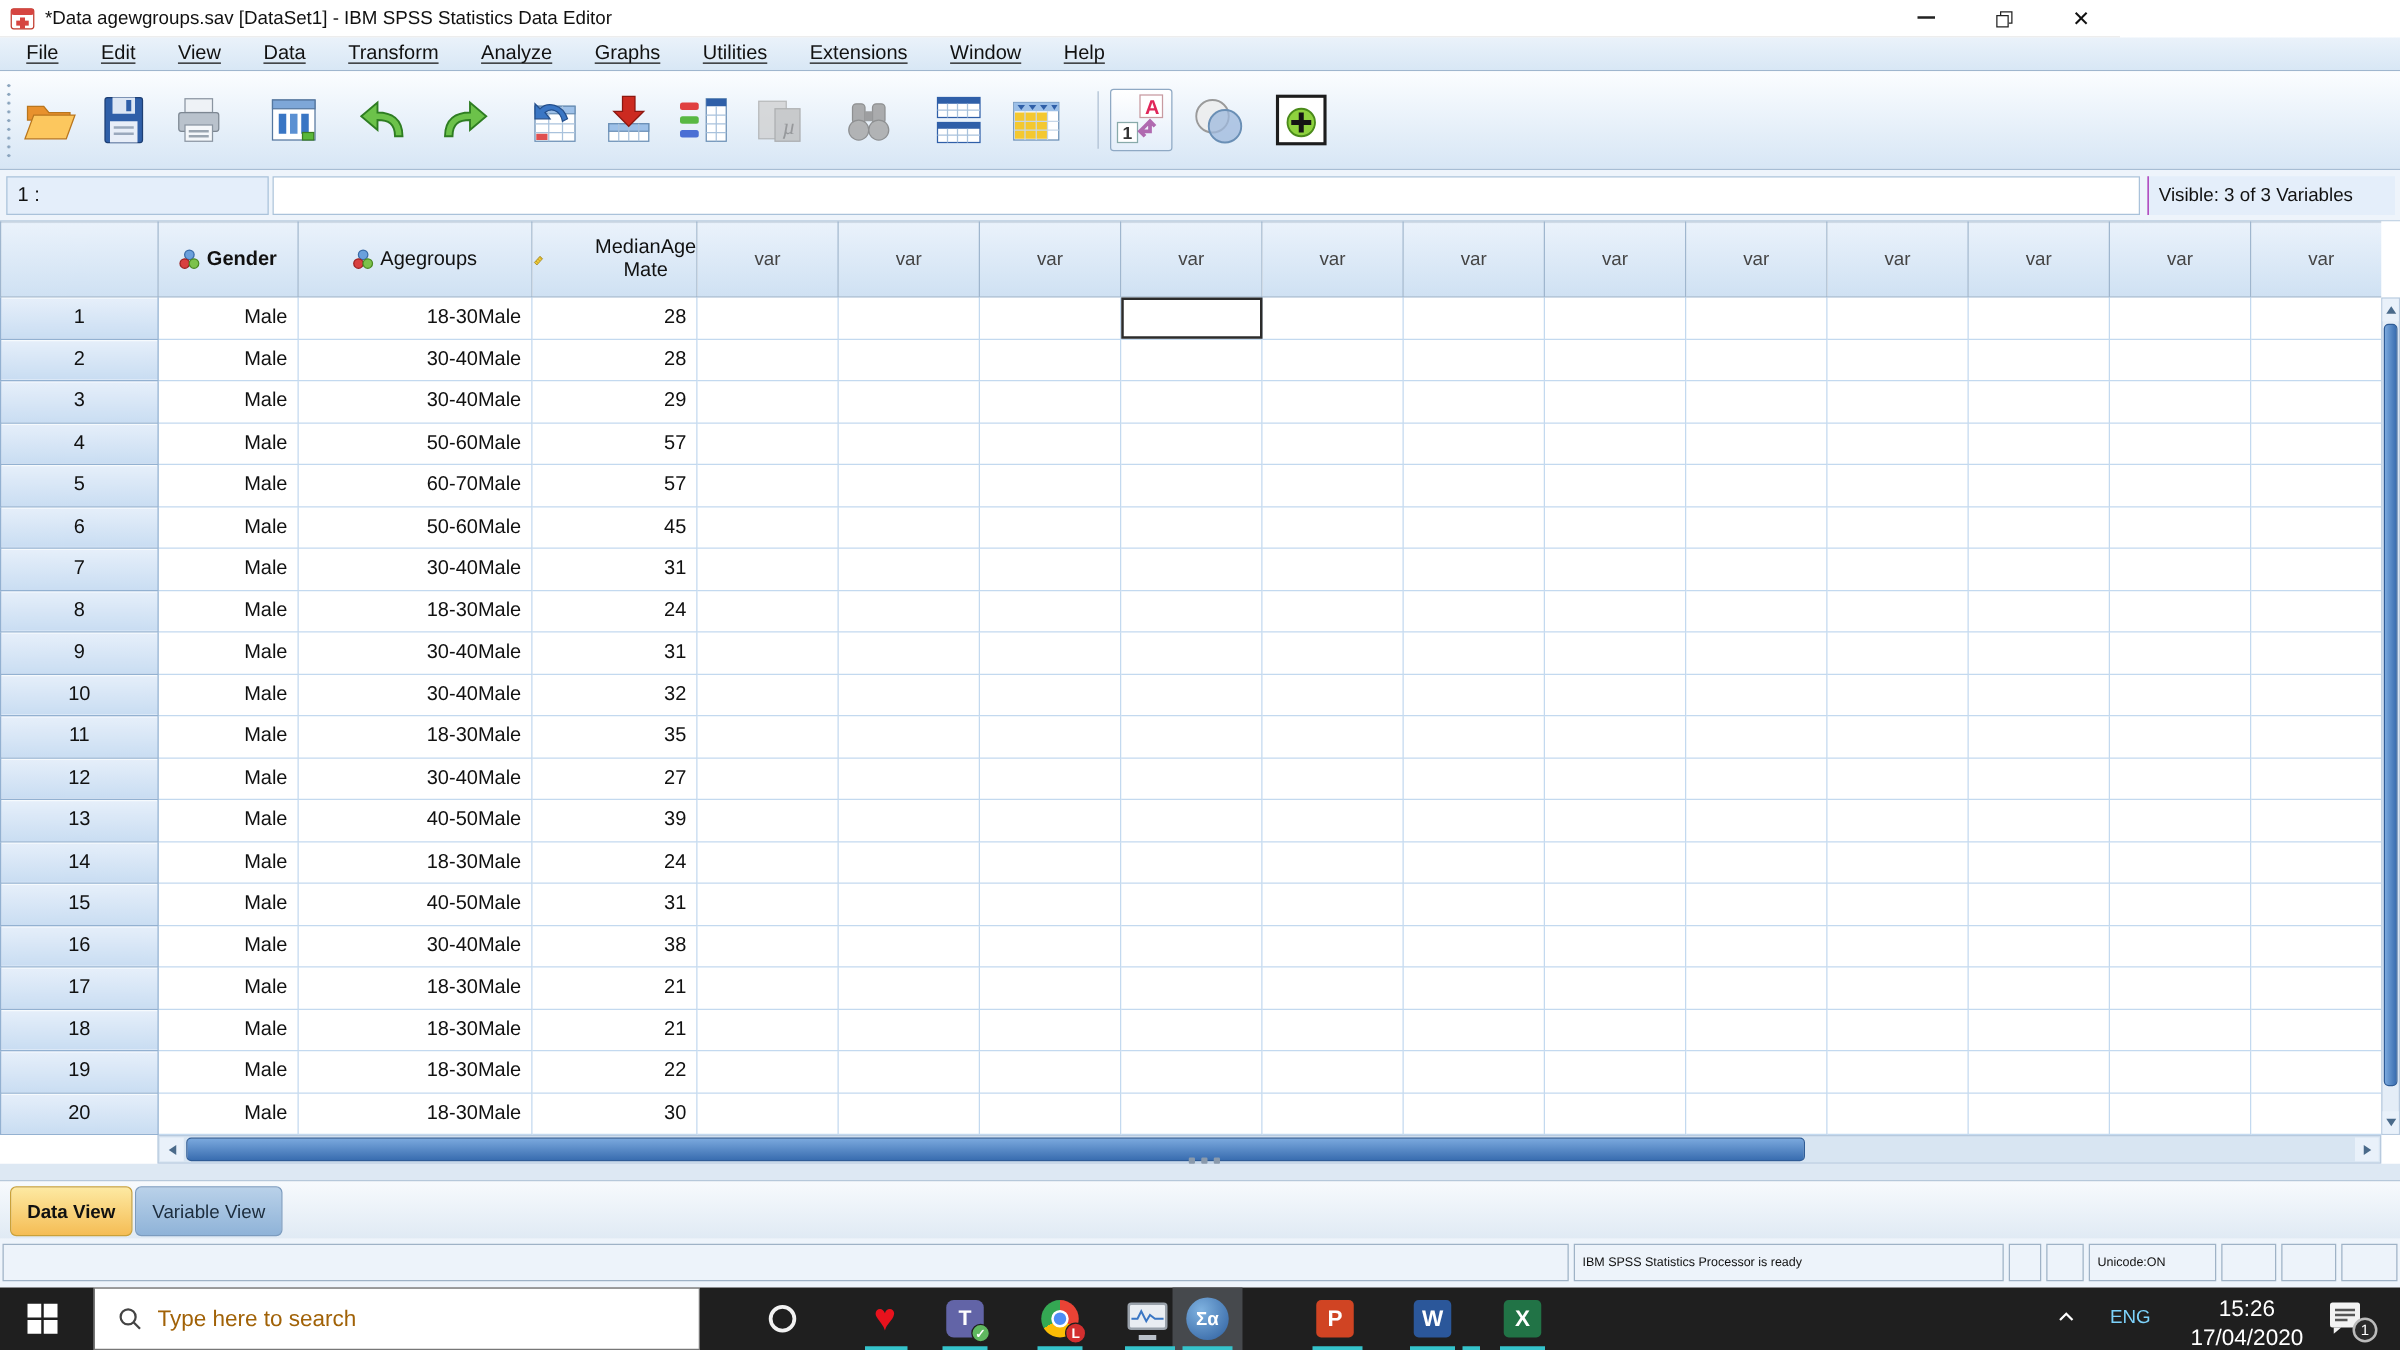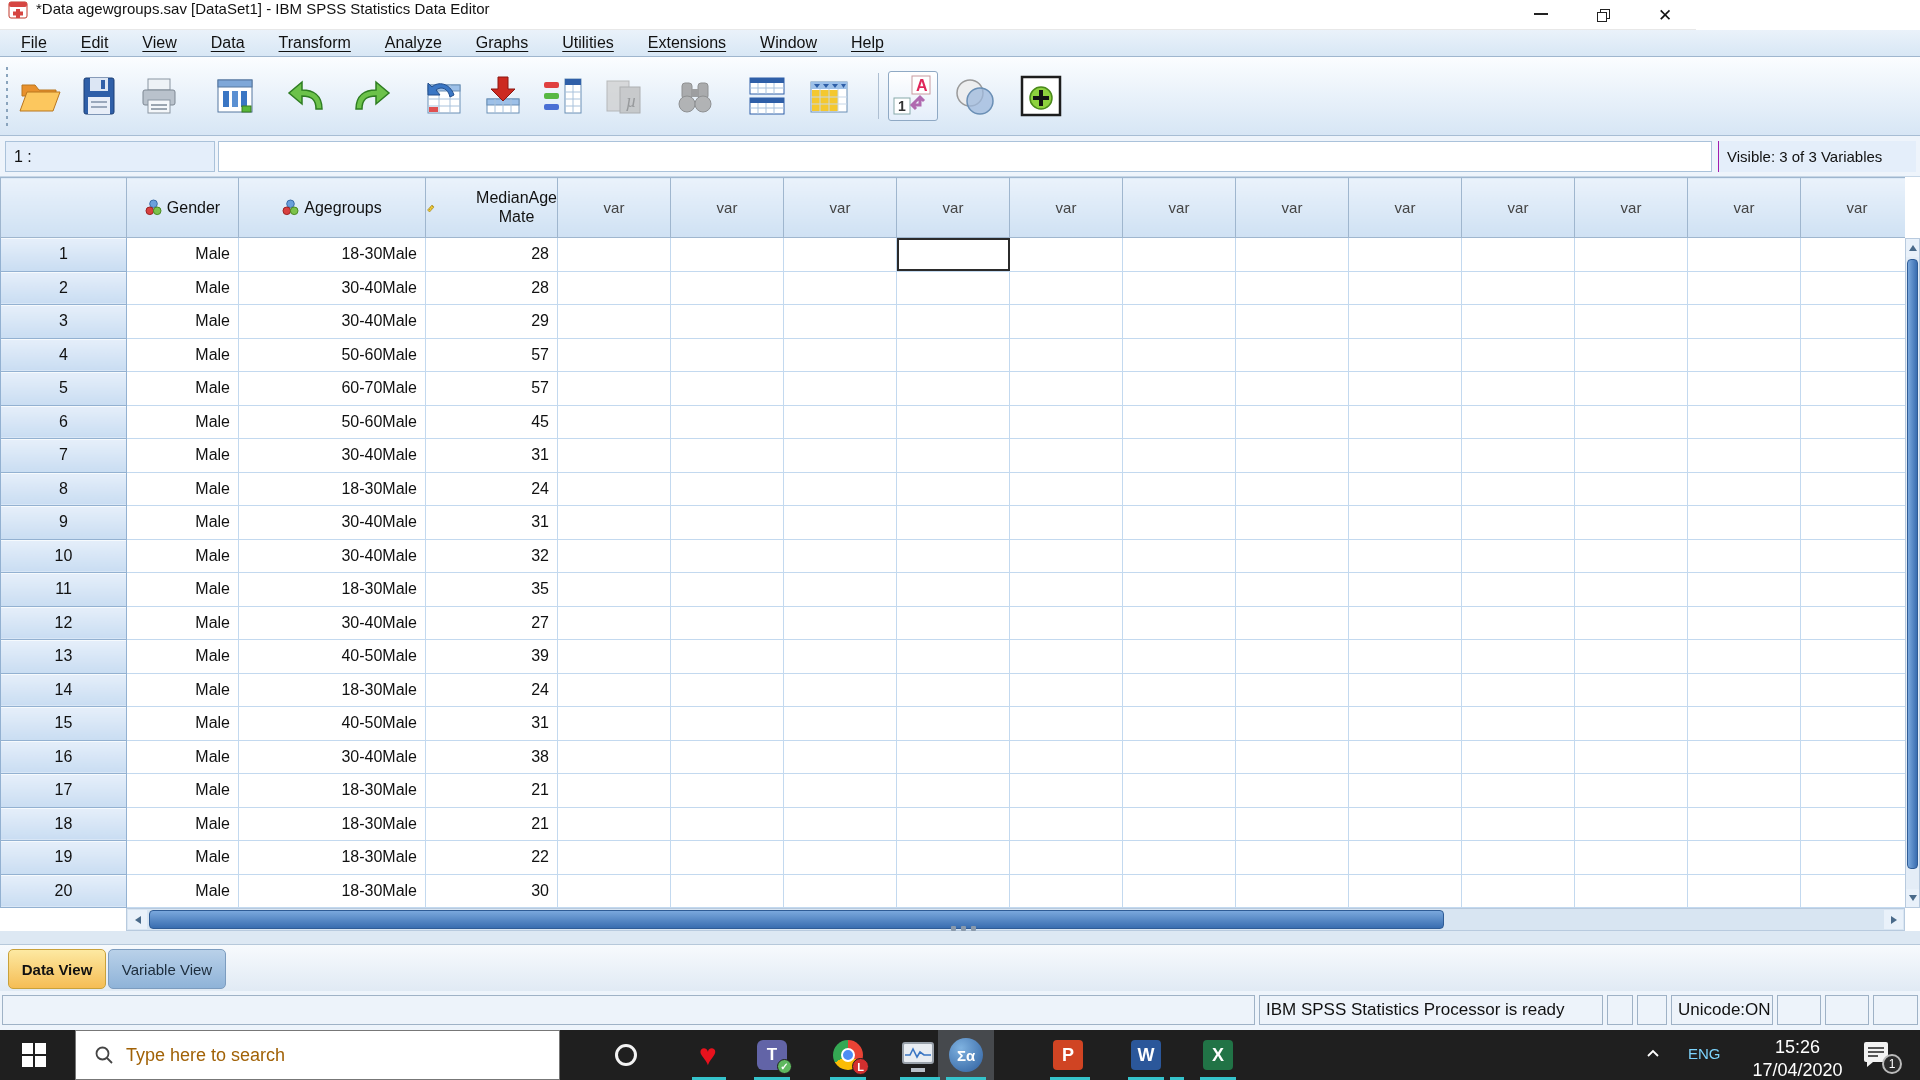--- a/index.html
+++ b/index.html
@@ -2,21 +2,21 @@
 <html><head>
 <meta charset="utf-8">
 <style>
   * { box-sizing: border-box; margin: 0; padding: 0; }
   html,body { width:1920px; height:1080px; overflow:hidden; background:#fff;
     font-family:"Liberation Sans", sans-serif; }
   #root { position:relative; width:1920px; height:1080px; background:#fff; }
 
   
   .titlebar { position:absolute; left:0; top:0; width:1696px; height:30px; background:#ffffff;
-    display:flex; border-bottom:1px solid #e8e8e8; }
+    display:flex; align-items:center; border-bottom:1px solid #e8e8e8; }
   .app-icon { width:20px; height:20px; margin:0 8px 0 8px; }
   .title-text { font-size:15px; color:#111; }
   .win-controls { position:absolute; right:0; top:0; height:30px; display:flex; }
   .win-btn { width:62px; height:30px; display:flex; align-items:center; justify-content:center; cursor:default; }
   .min-glyph { width:14px; border-bottom:2px solid #222; margin-bottom:2px; }
   .restore-glyph { position:relative; width:13px; height:13px; }
   .restore-glyph .r1 { position:absolute; right:0; top:0; width:10px; height:10px; border:1.5px solid #222; background:#fff; }
   .restore-glyph .r2 { position:absolute; left:0; bottom:0; width:10px; height:10px; border:1.5px solid #222; background:#fff; }
   .close-glyph { font-size:17px; color:#111; line-height:1; }
 
@@ -51,21 +51,21 @@
 
   
   .grid-area { position:absolute; left:0; top:177px; width:1905px; height:731px; overflow:hidden; background:#fff; }
   table.grid { border-collapse:collapse; table-layout:fixed; width:1913px; font-size:16px; }
   .grid th, .grid td { border-right:1px solid #c3d9ef; border-bottom:1px solid #c3d9ef; overflow:hidden; white-space:nowrap; }
   .grid thead tr { height:60px; }
   .grid tbody tr { height:33.5px; }
   th.corner { width:126px; background:linear-gradient(#eaf2fb,#cfe1f3); border:1px solid #9fb6ce; }
   th.varname { background:linear-gradient(#eaf2fb,#cfe1f3); border:1px solid #9fb6ce; color:#111;
     font-weight:normal; text-align:center; vertical-align:middle; }
-  th.w-gender { width:112px; } th.w-agegroups { width:187px; } th.w-median { width:132px; }
+  th.w-gender { width:112px;font-weight:bold; } th.w-agegroups { width:187px; } th.w-median { width:132px; }
   th.varhead { width:113px; background:linear-gradient(#eaf2fb,#cfe1f3); border:1px solid #9fb6ce;
     color:#444; font-weight:normal; text-align:center; vertical-align:middle; font-size:15px; }
   .hdr-flex { display:flex; align-items:center; justify-content:center; gap:5px; }
   .hdr-2line { text-align:center; line-height:1.15;margin-left:36px; }
   th.rowhead { background:linear-gradient(#e6effa,#c9ddf2); border:1px solid #93b1d1; color:#111;
     font-weight:normal; text-align:center; box-shadow:inset 0 1px 0 #f6fafd; }
   td.datacell { text-align:right; padding-right:8px; color:#111; background:#fff; }
   td.varcell { background:#fff; }
   td.selected { outline:2px solid #2b2b2b; outline-offset:-2px; background:#fff; }
 
@@ -92,21 +92,21 @@
     background:linear-gradient(#f7fafd,#e0eaf4); border-top:1px solid #b6c8da; }
   .tab { position:absolute; top:4px; height:40px; display:flex; align-items:center; justify-content:center;
     font-size:15px; border-radius:5px; cursor:default; }
   .tab.active { left:8px; width:98px; background:linear-gradient(#fde9a2,#f5bd55); border:1px solid #c9a13a;
     font-weight:bold; color:#111; z-index:2; }
   .tab.inactive { left:108px; width:118px; background:linear-gradient(#b9d1e9,#8fb3d8); border:1px solid #7c9cbf; color:#1c2c3c; }
 
   
   .statusbar { position:absolute; left:0; top:991px; width:1920px; height:39px; background:#eef4fb; padding-top:4px; }
   .seg { position:absolute; top:4px; height:30px; background:#edf3fa; border:1px solid #9fb2c6;
-    font-size:17px; color:#111; display:flex; align-items:center; padding-left:6px; white-space:nowrap; }
+    font-size:10px; color:#111; display:flex; align-items:center; padding-left:6px; white-space:nowrap; }
 
   
   .taskbar { position:absolute; left:0; top:1030px; width:1920px; height:50px; background:#1f1f1f; }
   .tk-start { position:absolute; left:14px; top:9px; width:40px; height:32px; display:flex; align-items:center; justify-content:center; }
   .win-logo { display:grid; grid-template-columns:11px 11px; grid-template-rows:11px 11px; gap:2px; }
   .win-logo i { background:#ffffff; }
   .tk-search { position:absolute; left:75px; top:0; width:485px; height:50px; background:#ffffff;
     border:1px solid #777; display:flex; align-items:center; }
   .tk-search .mag { margin:0 12px 0 18px; }
   .tk-search span { font-size:18px; color:#a16207; }

